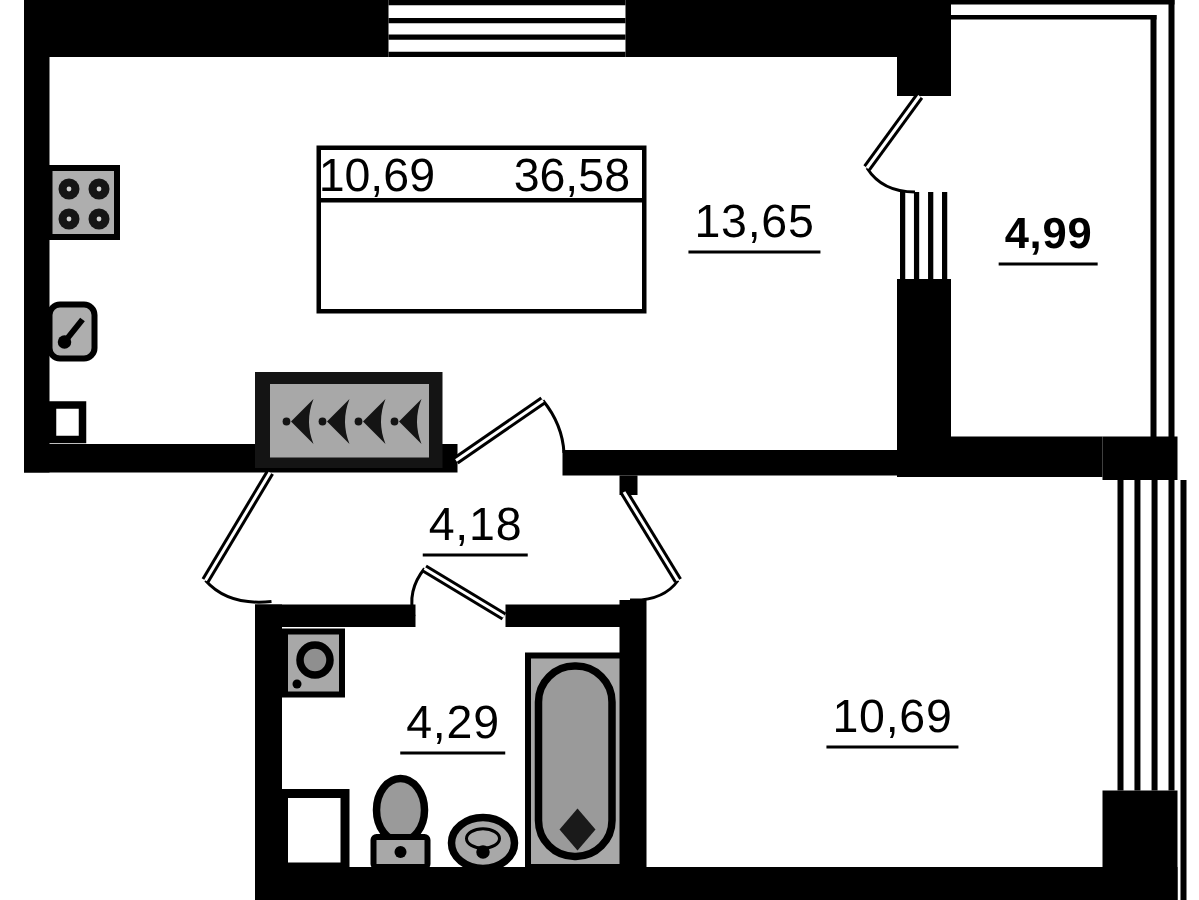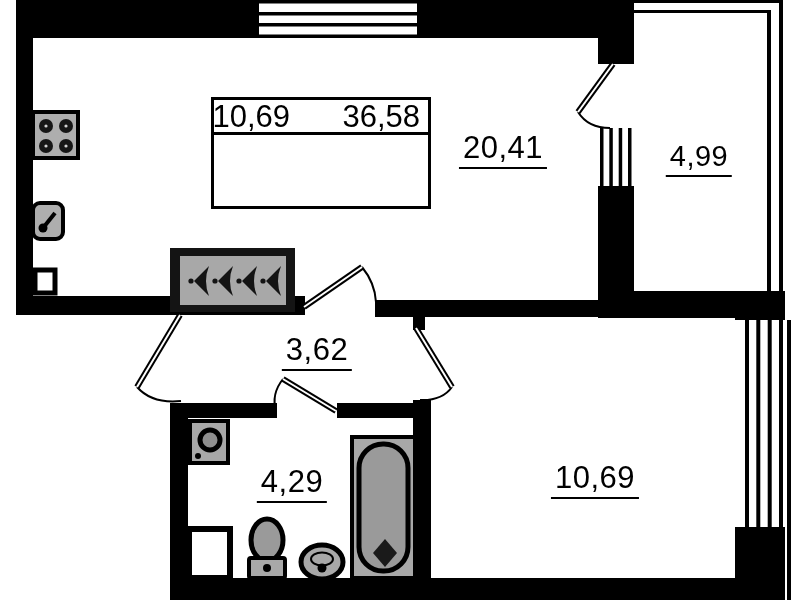--- a/index.html
+++ b/index.html
@@ -6,21 +6,21 @@
   #stage{
     position:relative;width:799px;height:600px;background:#ffffff;overflow:hidden;
     font-family:"Liberation Sans", sans-serif;color:#000;
   }
   #plan-svg{position:absolute;left:0;top:0;}
   .room-label{
     position:absolute;transform:translateX(-50%);
     font-size:31px;line-height:1;letter-spacing:0.5px;
     border-bottom:2.5px solid #000;padding:0 4px 4px 4px;white-space:nowrap;
   }
-  .room-label.small{font-size:29px;}
+  .room-label.small{font-size:29px;font-weight:bold;}
   .title-block{
     position:absolute;left:211px;top:97px;width:220px;height:112px;
     background:#fff;border:3px solid #000;box-sizing:border-box;
     display:grid;grid-template-columns:84px 1fr;grid-template-rows:1fr 1fr 1fr;
   }
   .tb-unit{
     grid-row:1/4;border-right:3px solid #000;
     display:flex;align-items:center;justify-content:center;
     font-size:38px;line-height:1;
   }
@@ -165,24 +165,24 @@
       <ellipse cx="322" cy="559" rx="11" ry="6.5" fill="none" stroke="#000" stroke-width="2"></ellipse>
       <circle cx="322" cy="568" r="4.5" fill="#000"></circle>
     </g>
     <g>
       <rect x="352" y="437" width="63" height="141" fill="#a8a8a8" stroke="#000" stroke-width="4"></rect>
       <rect x="359" y="444" width="49" height="127" rx="24" fill="#9a9a9a" stroke="#000" stroke-width="5"></rect>
       <path d="M385,539 L397,553 L385,567 L373,553 Z" fill="#1a1a1a"></path>
     </g>
   </svg>
 
-  <div class="room-label" style="left:503px;top:132px;">20,41</div>
+  <div class="room-label" style="left:503px;top:132px;">13,65</div>
   <div class="room-label small" style="left:699px;top:142px;">4,99</div>
-  <div class="room-label" style="left:317px;top:334px;">3,62</div>
-  <div class="room-label" style="left:292px;top:466px;">4,29</div>
+  <div class="room-label" style="left:317px;top:334px;">4,18</div>
+  <div class="room-label" style="left:302px;top:466px;">4,29</div>
   <div class="room-label" style="left:595px;top:462px;">10,69</div>
 
   <div class="title-block">
     <div class="tb-row">10,69</div>
     <div class="tb-row">36,58</div>
   </div>
 
 </div>
 
 </body></html>

